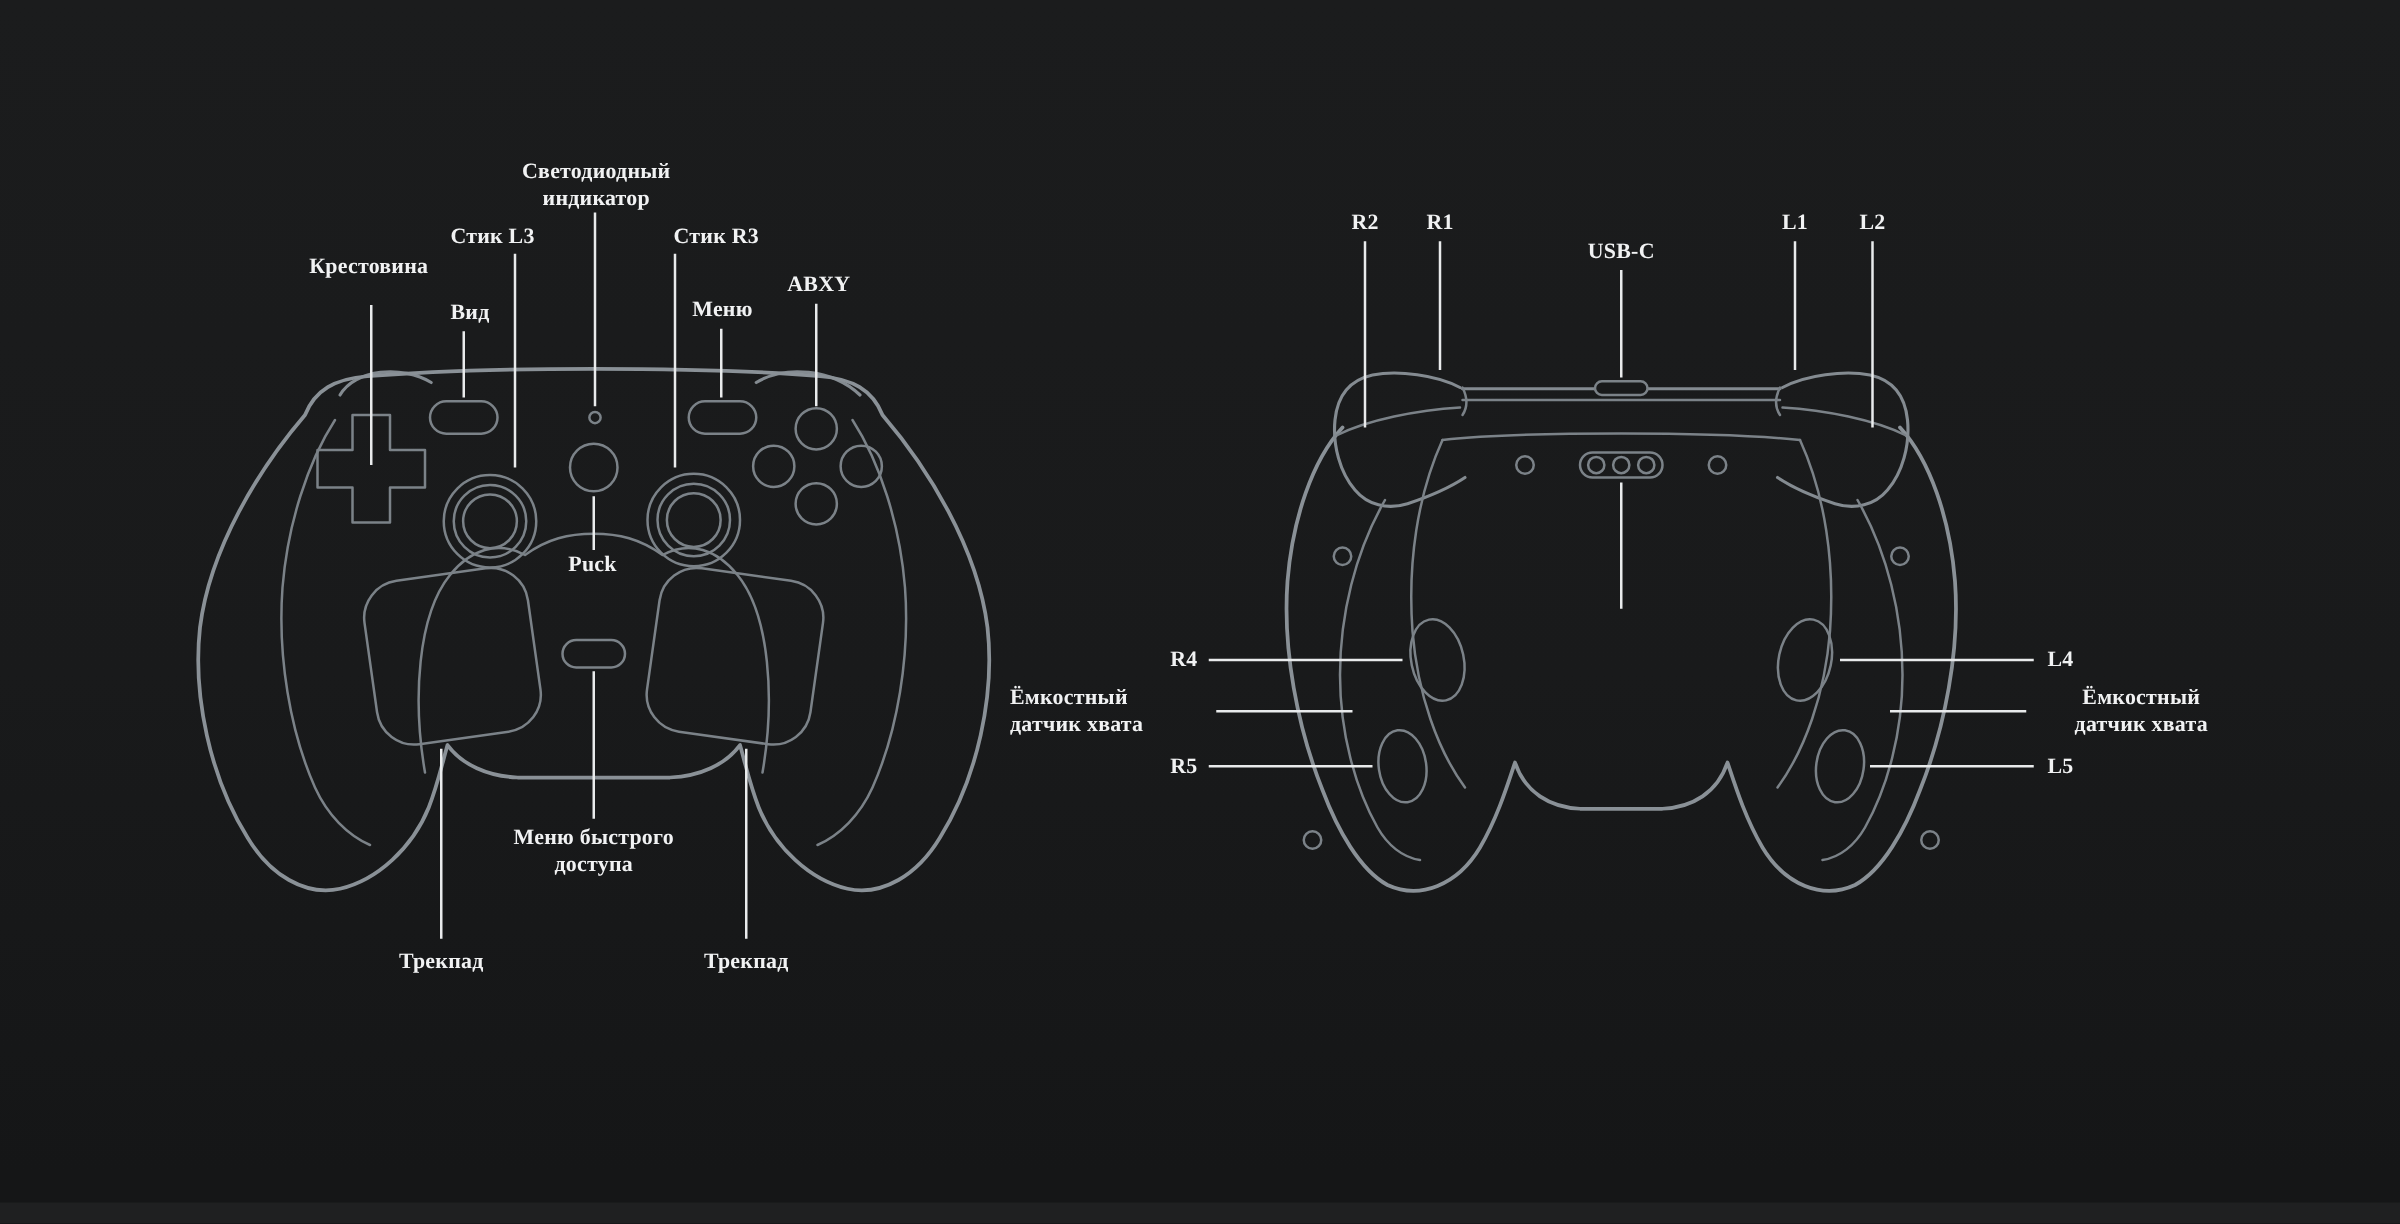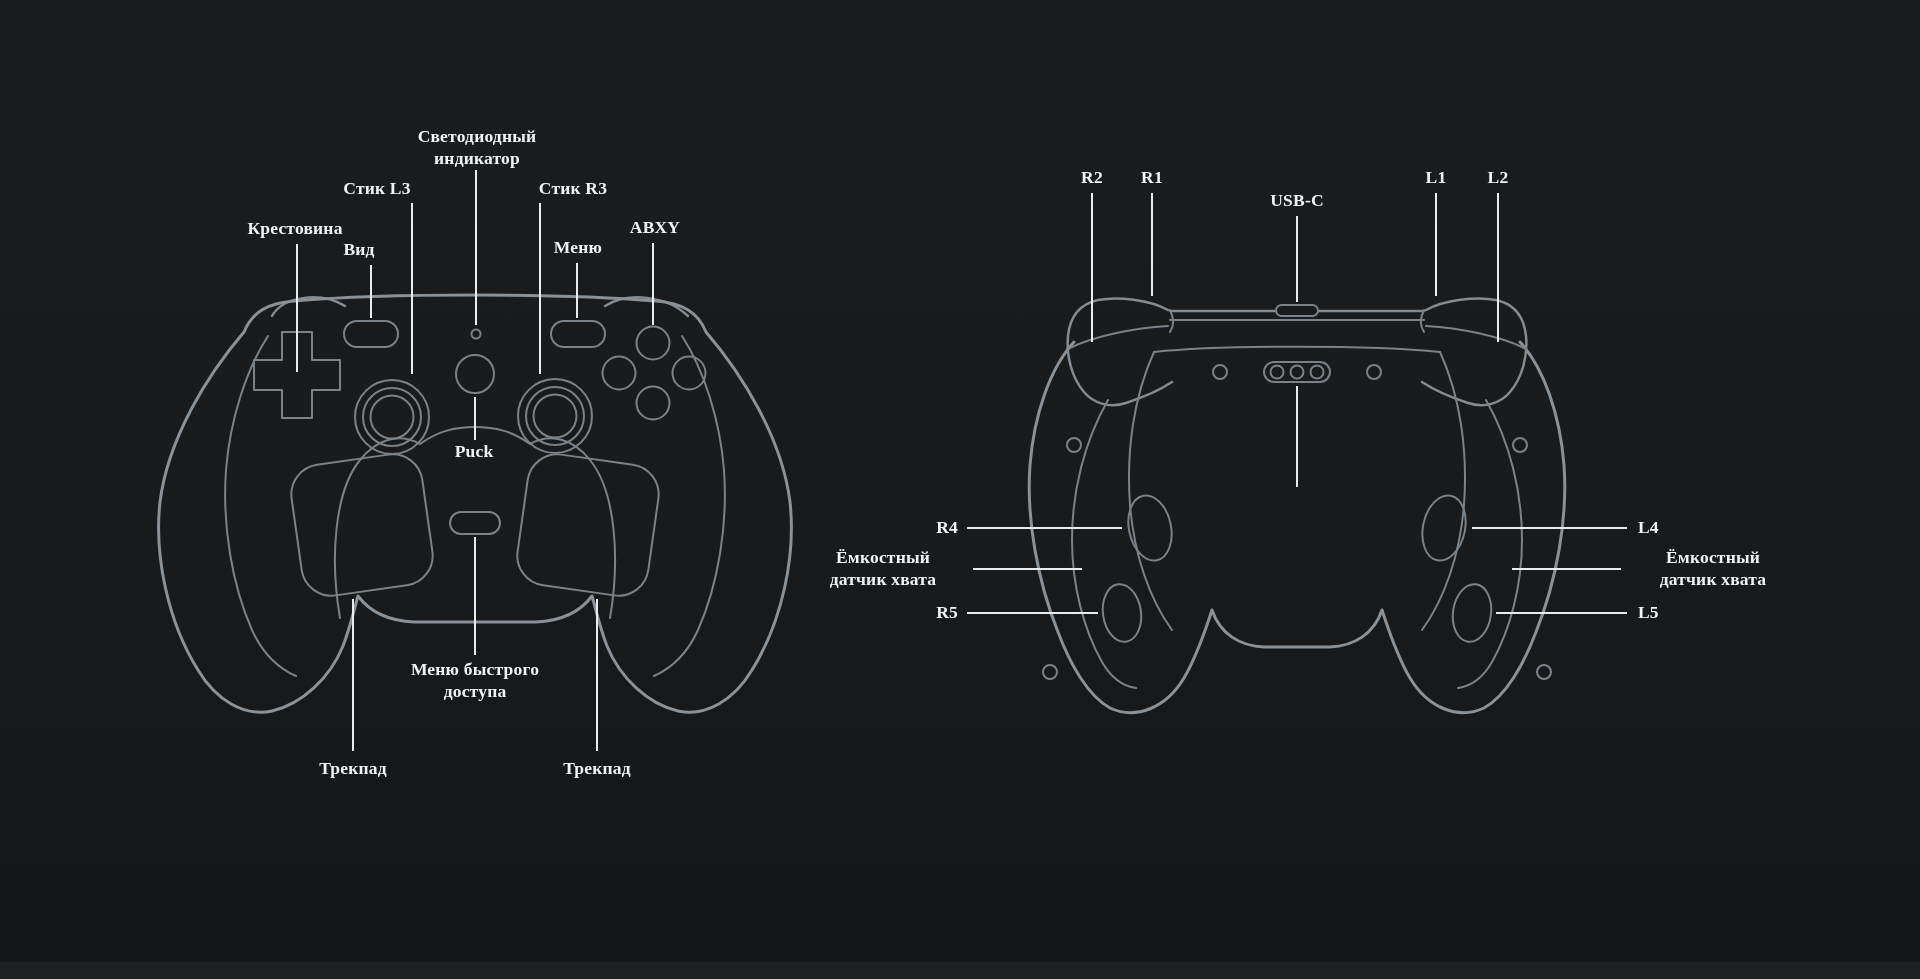--- a/index.html
+++ b/index.html
@@ -18,21 +18,21 @@
   .s2{stroke:var(--detail);stroke-width:2;fill:none;stroke-linecap:round;stroke-linejoin:round;}
   .lead{stroke:var(--leader);stroke-width:2;fill:none;stroke-linecap:butt;}
   .slot{fill:var(--bg_mid);stroke:var(--detail);stroke-width:2;}
   .lbl{
     position:absolute;color:var(--text);
     font-weight:700;font-size:17.5px;line-height:21.5px;letter-spacing:.2px;
     text-align:center;white-space:nowrap;
   }
   .lbl.center{transform:translateX(-50%);}
   .lbl.wrap{white-space:normal;}
-  .lbl.right{text-align:center;}
+  .lbl.right{text-align:left;}
   .lbl.left{text-align:center;}
 </style>
 </head>
 <body>
 
 <div id="root">
 
   <svg class="art" viewBox="0 0 1920 979" aria-hidden="true">
 
     <g>
@@ -194,24 +194,24 @@
       <line class="lead" x1="967" y1="528" x2="1122" y2="528"></line>
       <line class="lead" x1="973" y1="569" x2="1082" y2="569"></line>
       <line class="lead" x1="967" y1="613" x2="1098" y2="613"></line>
       <line class="lead" x1="1472" y1="528" x2="1627" y2="528"></line>
       <line class="lead" x1="1512" y1="569" x2="1621" y2="569"></line>
       <line class="lead" x1="1496" y1="613" x2="1627" y2="613"></line>
     </g>
   </svg>
 
   <div class="lbl center wrap" style="left:477px;top:126px;width:170px;">Светодиодный индикатор</div>
-  <div class="lbl center" style="left:377px;top:178px;">Стик L3</div>
+  <div class="lbl center" style="left:394px;top:178px;">Стик L3</div>
   <div class="lbl center" style="left:573px;top:178px;">Стик R3</div>
-  <div class="lbl center" style="left:295px;top:218px;">Крестовина</div>
-  <div class="lbl center" style="left:359px;top:239px;">Вид</div>
+  <div class="lbl center" style="left:295px;top:202px;">Крестовина</div>
+  <div class="lbl center" style="left:376px;top:239px;">Вид</div>
   <div class="lbl center" style="left:578px;top:237px;text-align:right;">Меню</div>
   <div class="lbl center" style="left:655px;top:217px;">ABXY</div>
   <div class="lbl center" style="left:474px;top:441px;">Puck</div>
   <div class="lbl center wrap" style="left:475px;top:659px;width:170px;">Меню быстрого доступа</div>
   <div class="lbl center" style="left:353px;top:758px;">Трекпад</div>
   <div class="lbl center" style="left:597px;top:758px;">Трекпад</div>
 
   <div class="lbl center" style="left:1092px;top:167px;">R2</div>
   <div class="lbl center" style="left:1152px;top:167px;">R1</div>
   <div class="lbl center" style="left:1297px;top:190px;">USB-C</div>

